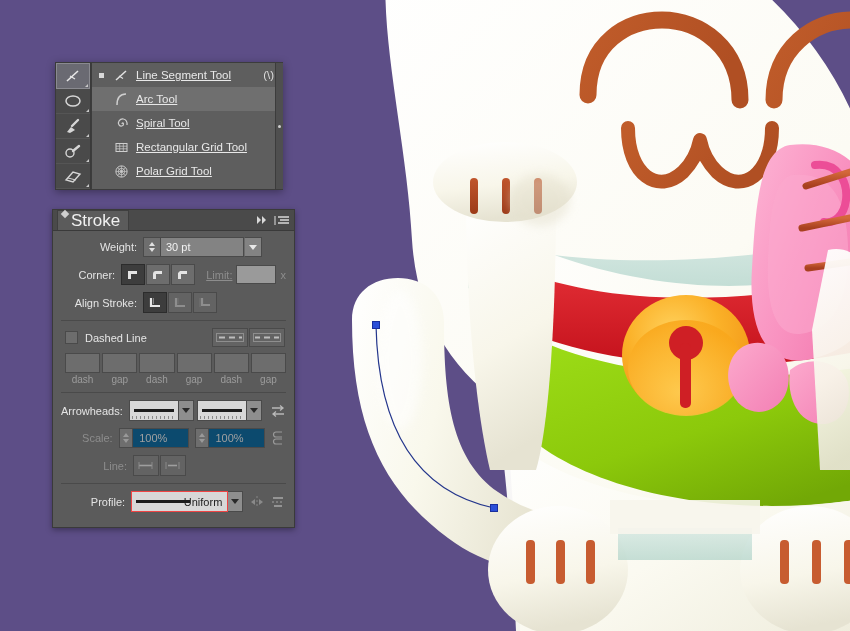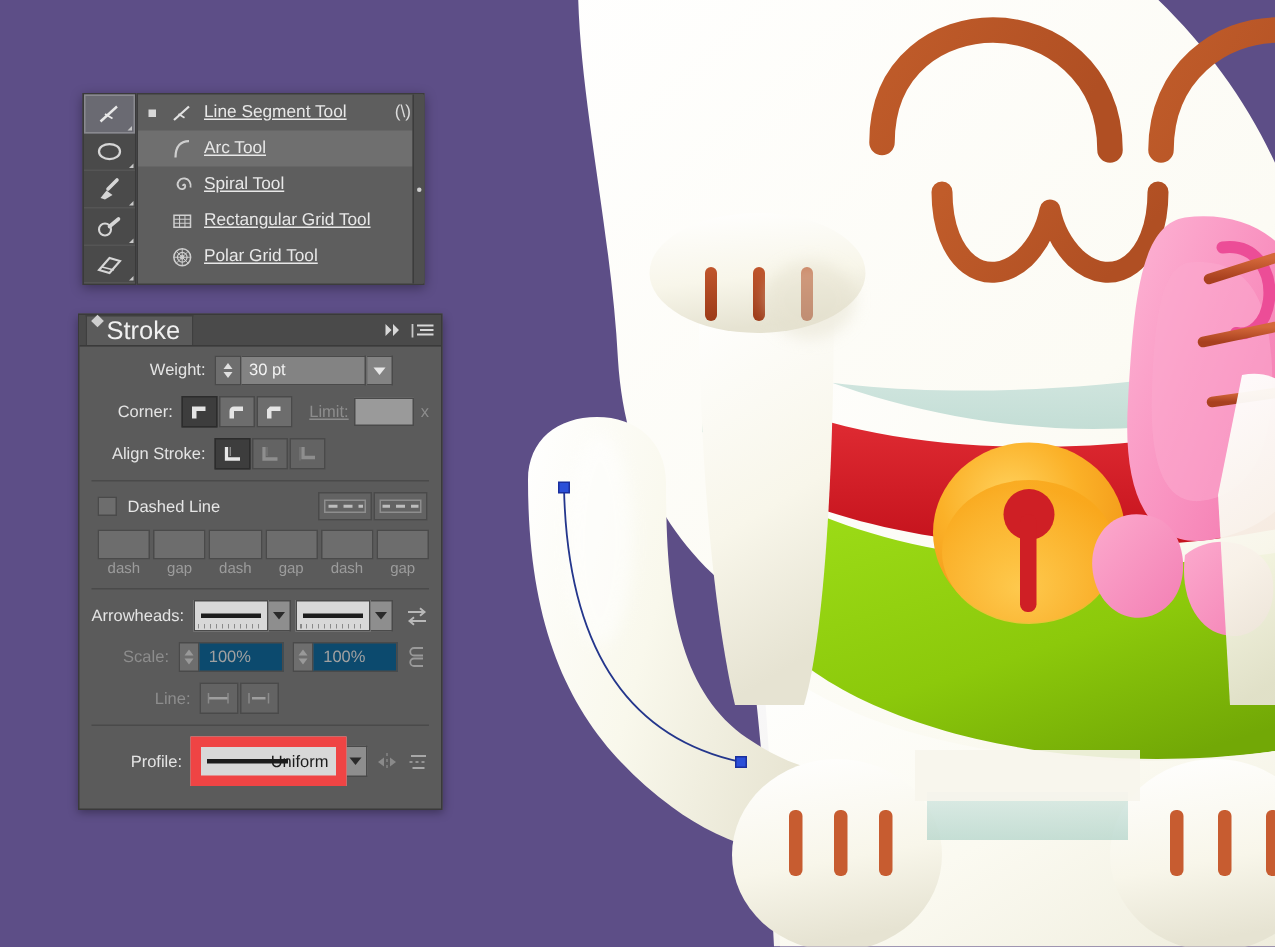--- a/index.html
+++ b/index.html
@@ -158,21 +158,21 @@
 
   .swapbtn{margin-left:8px;display:flex;align-items:center;justify-content:center;width:18px;height:18px;}
 
   .scale-field{
     width:62px;height:18px;background:#0c4a6e;border:1px solid #4a4a4a;border-left:none;
     color:#a0a0a0;font-size:11px;display:flex;align-items:center;padding-left:6px;
   }
   .linkbtn{margin-left:7px;width:16px;height:20px;display:flex;align-items:center;justify-content:center;}
 
   .profile-field{
-    width:98px;height:19px;background:#d8d8d8;border:7px solid #ef4444;
+    width:98px;height:19px;background:#d8d8d8;border:1px solid #ef4444;
     display:flex;align-items:center;position:relative;
   }
   .profile-field .pline{width:54px;height:3px;background:#1c1c1c;margin-left:4px;}
   .profile-field .ptxt{position:absolute;right:5px;color:#1c1c1c;font-size:11px;}
   .profile-arrow{
     width:14px;height:19px;background:#8e8e8e;border:1px solid #4a4a4a;border-left:none;
     display:flex;align-items:center;justify-content:center;
   }
   .profile-arrow i{width:0;height:0;border-left:4px solid transparent;border-right:4px solid transparent;border-top:5px solid #2a2a2a;}
   .flipbtn{width:16px;height:18px;display:flex;align-items:center;justify-content:center;margin-left:6px;}

